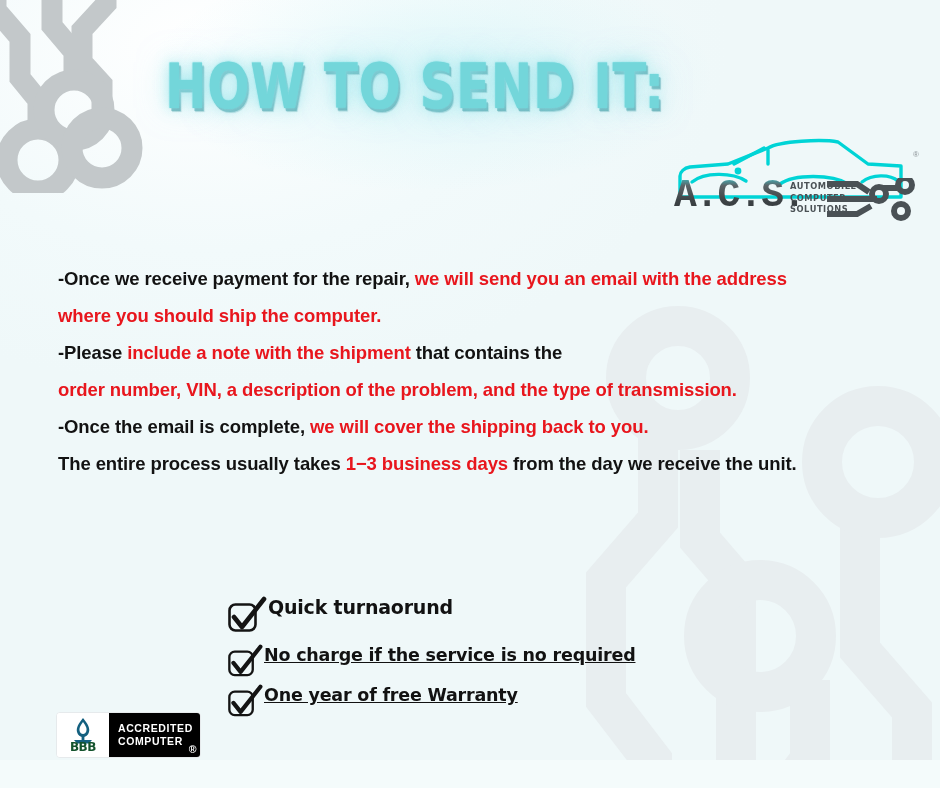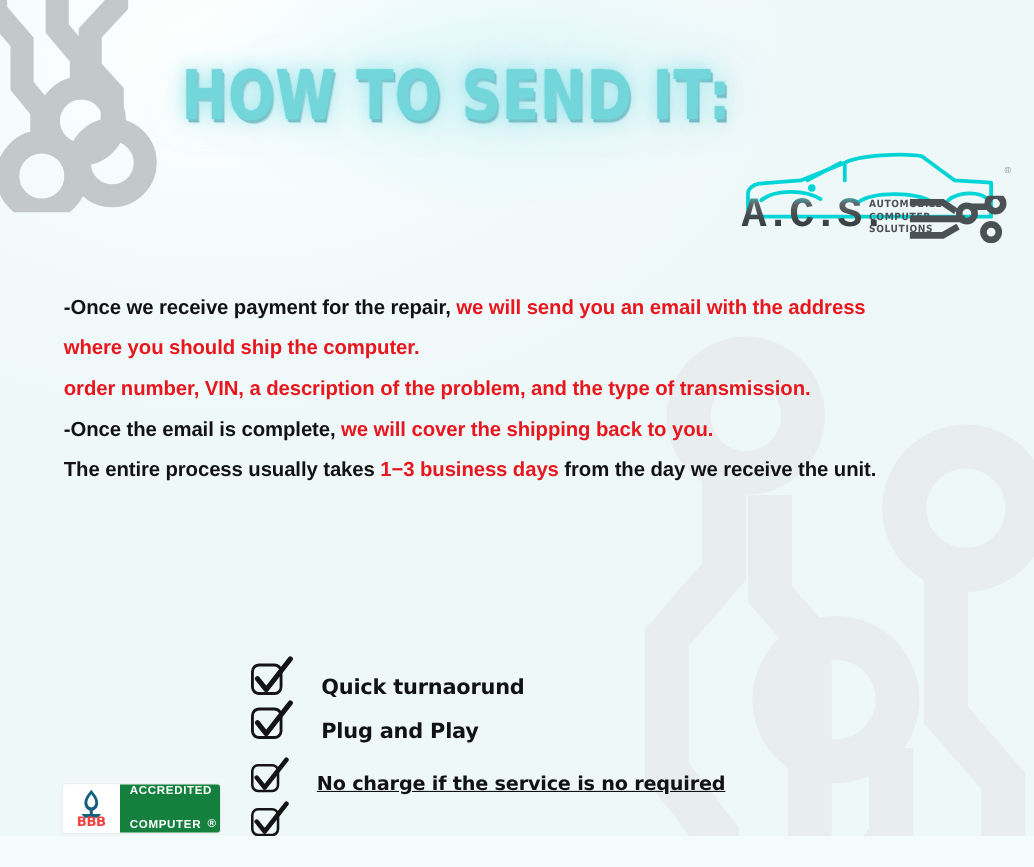--- a/index.html
+++ b/index.html
@@ -140,23 +140,22 @@
   .red { color: #e8161d; }
 
   
   .checklist {
     position: absolute;
     left: 226px;
     top: 596px;
   }
   .check-row {
     display: flex;
-    align-items: flex-end;
+    align-items: flex-start;
     height: 40px;
-    gap: 24px;
   }
   .check-row .cbox {
     width: 44px;
     height: 40px;
     flex: 0 0 44px;
     position: relative;
   }
   .check-row .label {
     font-family: "DejaVu Sans", sans-serif;
     font-weight: 700;
@@ -189,24 +188,24 @@
     display: flex;
   }
   .bbb-left {
     width: 52px;
     background: #ffffff;
     position: relative;
     flex: 0 0 52px;
   }
   .bbb-right {
     flex: 1 1 auto;
-    background: #15803d;
+    background: #000000;
     display: flex;
     flex-direction: column;
-    justify-content: space-between;
+    justify-content: center;
     padding-left: 9px;
   }
   .bbb-right span {
     color: #ffffff;
     font-family: "Liberation Sans", sans-serif;
     font-weight: bold;
     font-size: 10.5px;
     line-height: 13px;
     letter-spacing: 0.6px;
   }
@@ -221,21 +220,21 @@
   .bbb-word {
     position: absolute;
     left: 0;
     right: 0;
     bottom: 3px;
     text-align: center;
     font-family: "DejaVu Sans", sans-serif;
     font-weight: 700;
     font-size: 12px;
     letter-spacing: -0.4px;
-    color: #ef4444;
+    color: #14532d;
   }
 </style>
 </head>
 <body>
 
 <div class="page">
 
   <div class="glow-tr"></div>
 
   <svg class="circuit-tl" viewBox="0 0 220 215">
@@ -296,20 +295,23 @@
   </div>
 
   <div class="body-copy">
     <p>
       <span>-Once we receive payment for the repair, </span><span class="red">we will send you an email with the address</span>
     </p>
     <p>
       <span class="red">where you should ship the computer.</span>
     </p>
     <p>
+      <span>-Please </span><span class="red">include a note with the shipment</span><span> that contains the</span>
+    </p>
+    <p>
       <span class="red"> order number, VIN, a description of the problem, and the type of transmission.</span>
     </p>
     <p>
       <span>-Once the email is complete, </span><span class="red">we will cover the shipping back to you.</span>
     </p>
     <p>
       <span>The entire process usually takes </span><span class="red">1−3 business days</span><span> from the day we receive the unit.</span>
     </p>
   </div>
 
@@ -318,47 +320,39 @@
     <div class="check-row">
       <span class="cbox">
         <svg width="44" height="40" viewBox="0 0 44 40">
           <rect x="3.5" y="8.5" width="26" height="26" rx="6" ry="6" fill="none" stroke="#141414" stroke-width="2.6"></rect>
           <path d="M 8 21 L 16 31 L 38 3" fill="none" stroke="#141414" stroke-width="4.6" stroke-linecap="round" stroke-linejoin="round"></path>
         </svg>
       </span>
       <span class="label">Quick turnaorund</span>
     </div>
 
-    <div class="check-row">
-      <span class="cbox">
-        <svg width="44" height="40" viewBox="0 0 44 40">
-          <rect x="3.5" y="8.5" width="26" height="26" rx="6" ry="6" fill="none" stroke="#141414" stroke-width="2.6"></rect>
-          <path d="M 8 21 L 16 31 L 38 3" fill="none" stroke="#141414" stroke-width="4.6" stroke-linecap="round" stroke-linejoin="round"></path>
-        </svg>
-      </span>
-      <span class="label">Plug and Play</span>
-    </div>
 
     <div class="check-row row-small" style="margin-top:8px;">
       <span class="cbox">
         <svg width="40" height="36" viewBox="0 0 44 40">
           <rect x="3.5" y="8.5" width="26" height="26" rx="6" ry="6" fill="none" stroke="#141414" stroke-width="2.6"></rect>
           <path d="M 8 21 L 16 31 L 38 3" fill="none" stroke="#141414" stroke-width="4.6" stroke-linecap="round" stroke-linejoin="round"></path>
         </svg>
       </span>
       <span class="label">No charge if the service is no required</span>
     </div>
 
     <div class="check-row row-small">
       <span class="cbox">
         <svg width="40" height="36" viewBox="0 0 44 40">
           <rect x="3.5" y="8.5" width="26" height="26" rx="6" ry="6" fill="none" stroke="#141414" stroke-width="2.6"></rect>
           <path d="M 8 21 L 16 31 L 38 3" fill="none" stroke="#141414" stroke-width="4.6" stroke-linecap="round" stroke-linejoin="round"></path>
         </svg>
       </span>
+      <span class="label">One year of free Warranty</span>
     </div>
 
   </div>
 
   <div class="bbb">
     <div class="bbb-inner">
       <div class="bbb-left">
         <svg width="52" height="32" viewBox="0 0 52 32" style="position:absolute;left:0;top:2px;">
           <path d="M 26 3 C 31 9 33 13 32 17 C 31.2 20.3 28.6 22 26 22 C 23.4 22 20.8 20.3 20 17 C 19 13 21 9 26 3 Z" fill="#14607f"></path>
           <path d="M 26 7 C 29 11 30 13.5 29.4 16 C 28.9 18 27.5 19 26 19 C 24.5 19 23.1 18 22.6 16 C 22 13.5 23 11 26 7 Z" fill="#ffffff"></path>

